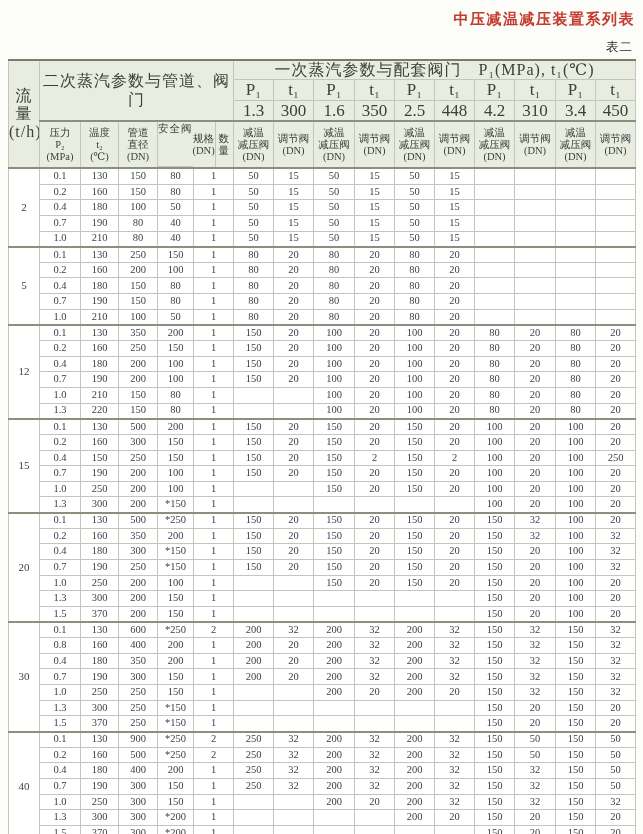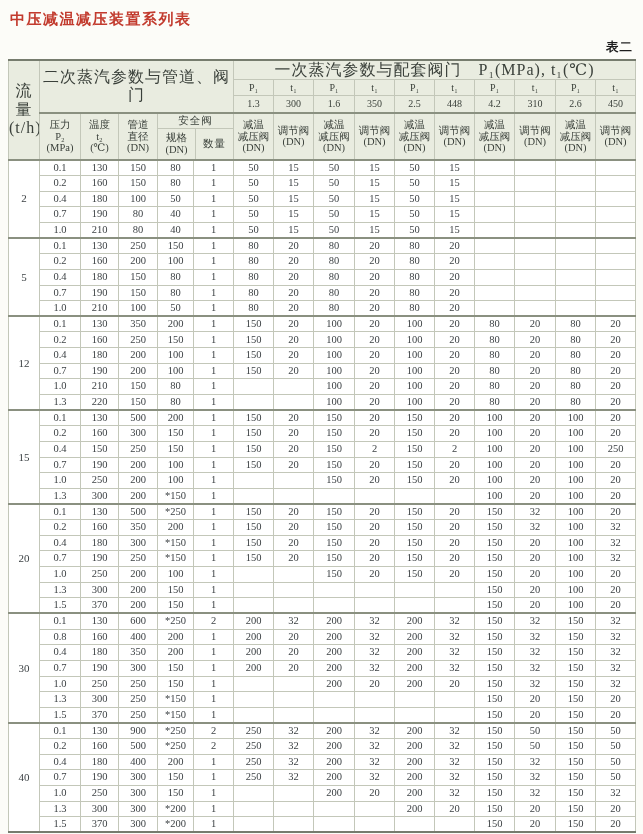--- a/index.html
+++ b/index.html
@@ -16,46 +16,47 @@
   html,body{background:#fff}
   .page{
     width:643px;height:834px;background:var(--page-bg);
     font-family:"Liberation Serif","DejaVu Serif",serif;
     padding:6px 8px 0 8px;overflow:hidden;
   }
   .title{
     color:var(--title-color);font-size:15px;font-weight:bold;
     letter-spacing:1.5px;margin:4px 0 10px 2px;
     font-family:"Liberation Serif","DejaVu Serif",serif;
+    text-align:right;
   }
   .table-label{
-    text-align:right;font-size:12.5px;font-weight:bold;color:#1d1d1d;
+    text-align:right;font-size:12.5px;font-weight:normal;color:#1d1d1d;
     margin:0 2px 3px 0;letter-spacing:1px;
   }
   table.spec{
     width:627px;border-collapse:collapse;table-layout:fixed;
     border-top:2px solid var(--outer);
     border-bottom:2px solid var(--outer);
     border-left:1px solid var(--border);
     border-right:1px solid var(--border);
   }
   th,td{border:1px solid var(--border);text-align:center;vertical-align:middle;overflow:hidden}
   thead th{
     background:var(--header-bg);color:var(--text);font-weight:normal;
-    font-size:10px;line-height:1.15;
+    font-size:17px;line-height:1.15;
   }
   th.multi,td.multi{white-space:pre-line}
   tr.band-a th{height:17px;font-size:16px;letter-spacing:1px}
   tr.band-b th{height:16px}
   tr.band-c th{height:17px;border-bottom:2px solid var(--strong)}
   th.flow-head{font-size:11px;letter-spacing:0;white-space:pre-line}
   th.sec-title{font-size:12px;letter-spacing:2px;border-bottom:2px solid var(--strong)}
   tr.band-d th{height:47px;font-size:10.5px;line-height:1.12;border-bottom:1.5px solid var(--strong)}
   th.safety{padding:0}
-  .safety-wrap{display:flex;flex-direction:column;height:100%}
+  .safety-wrap{display:flex;flex-direction:row;height:100%}
   .safety-top{border-bottom:1px solid var(--border);padding:1px 0;letter-spacing:1px}
   .safety-bottom{display:flex;flex:1}
   .safety-spec{flex:1;border-right:1px solid var(--border);display:flex;align-items:center;justify-content:center;white-space:pre-line}
   .safety-qty{flex:1;display:flex;align-items:center;justify-content:center;letter-spacing:1px}
   tbody td{
     height:15.65px;font-size:10.5px;color:var(--num);
     padding:0 1px;line-height:1;background:#fff;
   }
   tbody td.flow{font-size:11px}
   tbody tr.group-start td{border-top:2px solid var(--strong)}
@@ -107,21 +108,21 @@
       </tr>
       <tr class="band-c">
         <th>1.3</th>
         <th>300</th>
         <th>1.6</th>
         <th>350</th>
         <th>2.5</th>
         <th>448</th>
         <th>4.2</th>
         <th>310</th>
-        <th>2.6</th>
+        <th>3.4</th>
         <th>450</th>
       </tr>
       <tr class="band-d">
         <th class="multi">压力
 P₂
 (MPa)</th>
         <th class="multi">温度
 t₂
 (℃)</th>
         <th class="multi">管道

